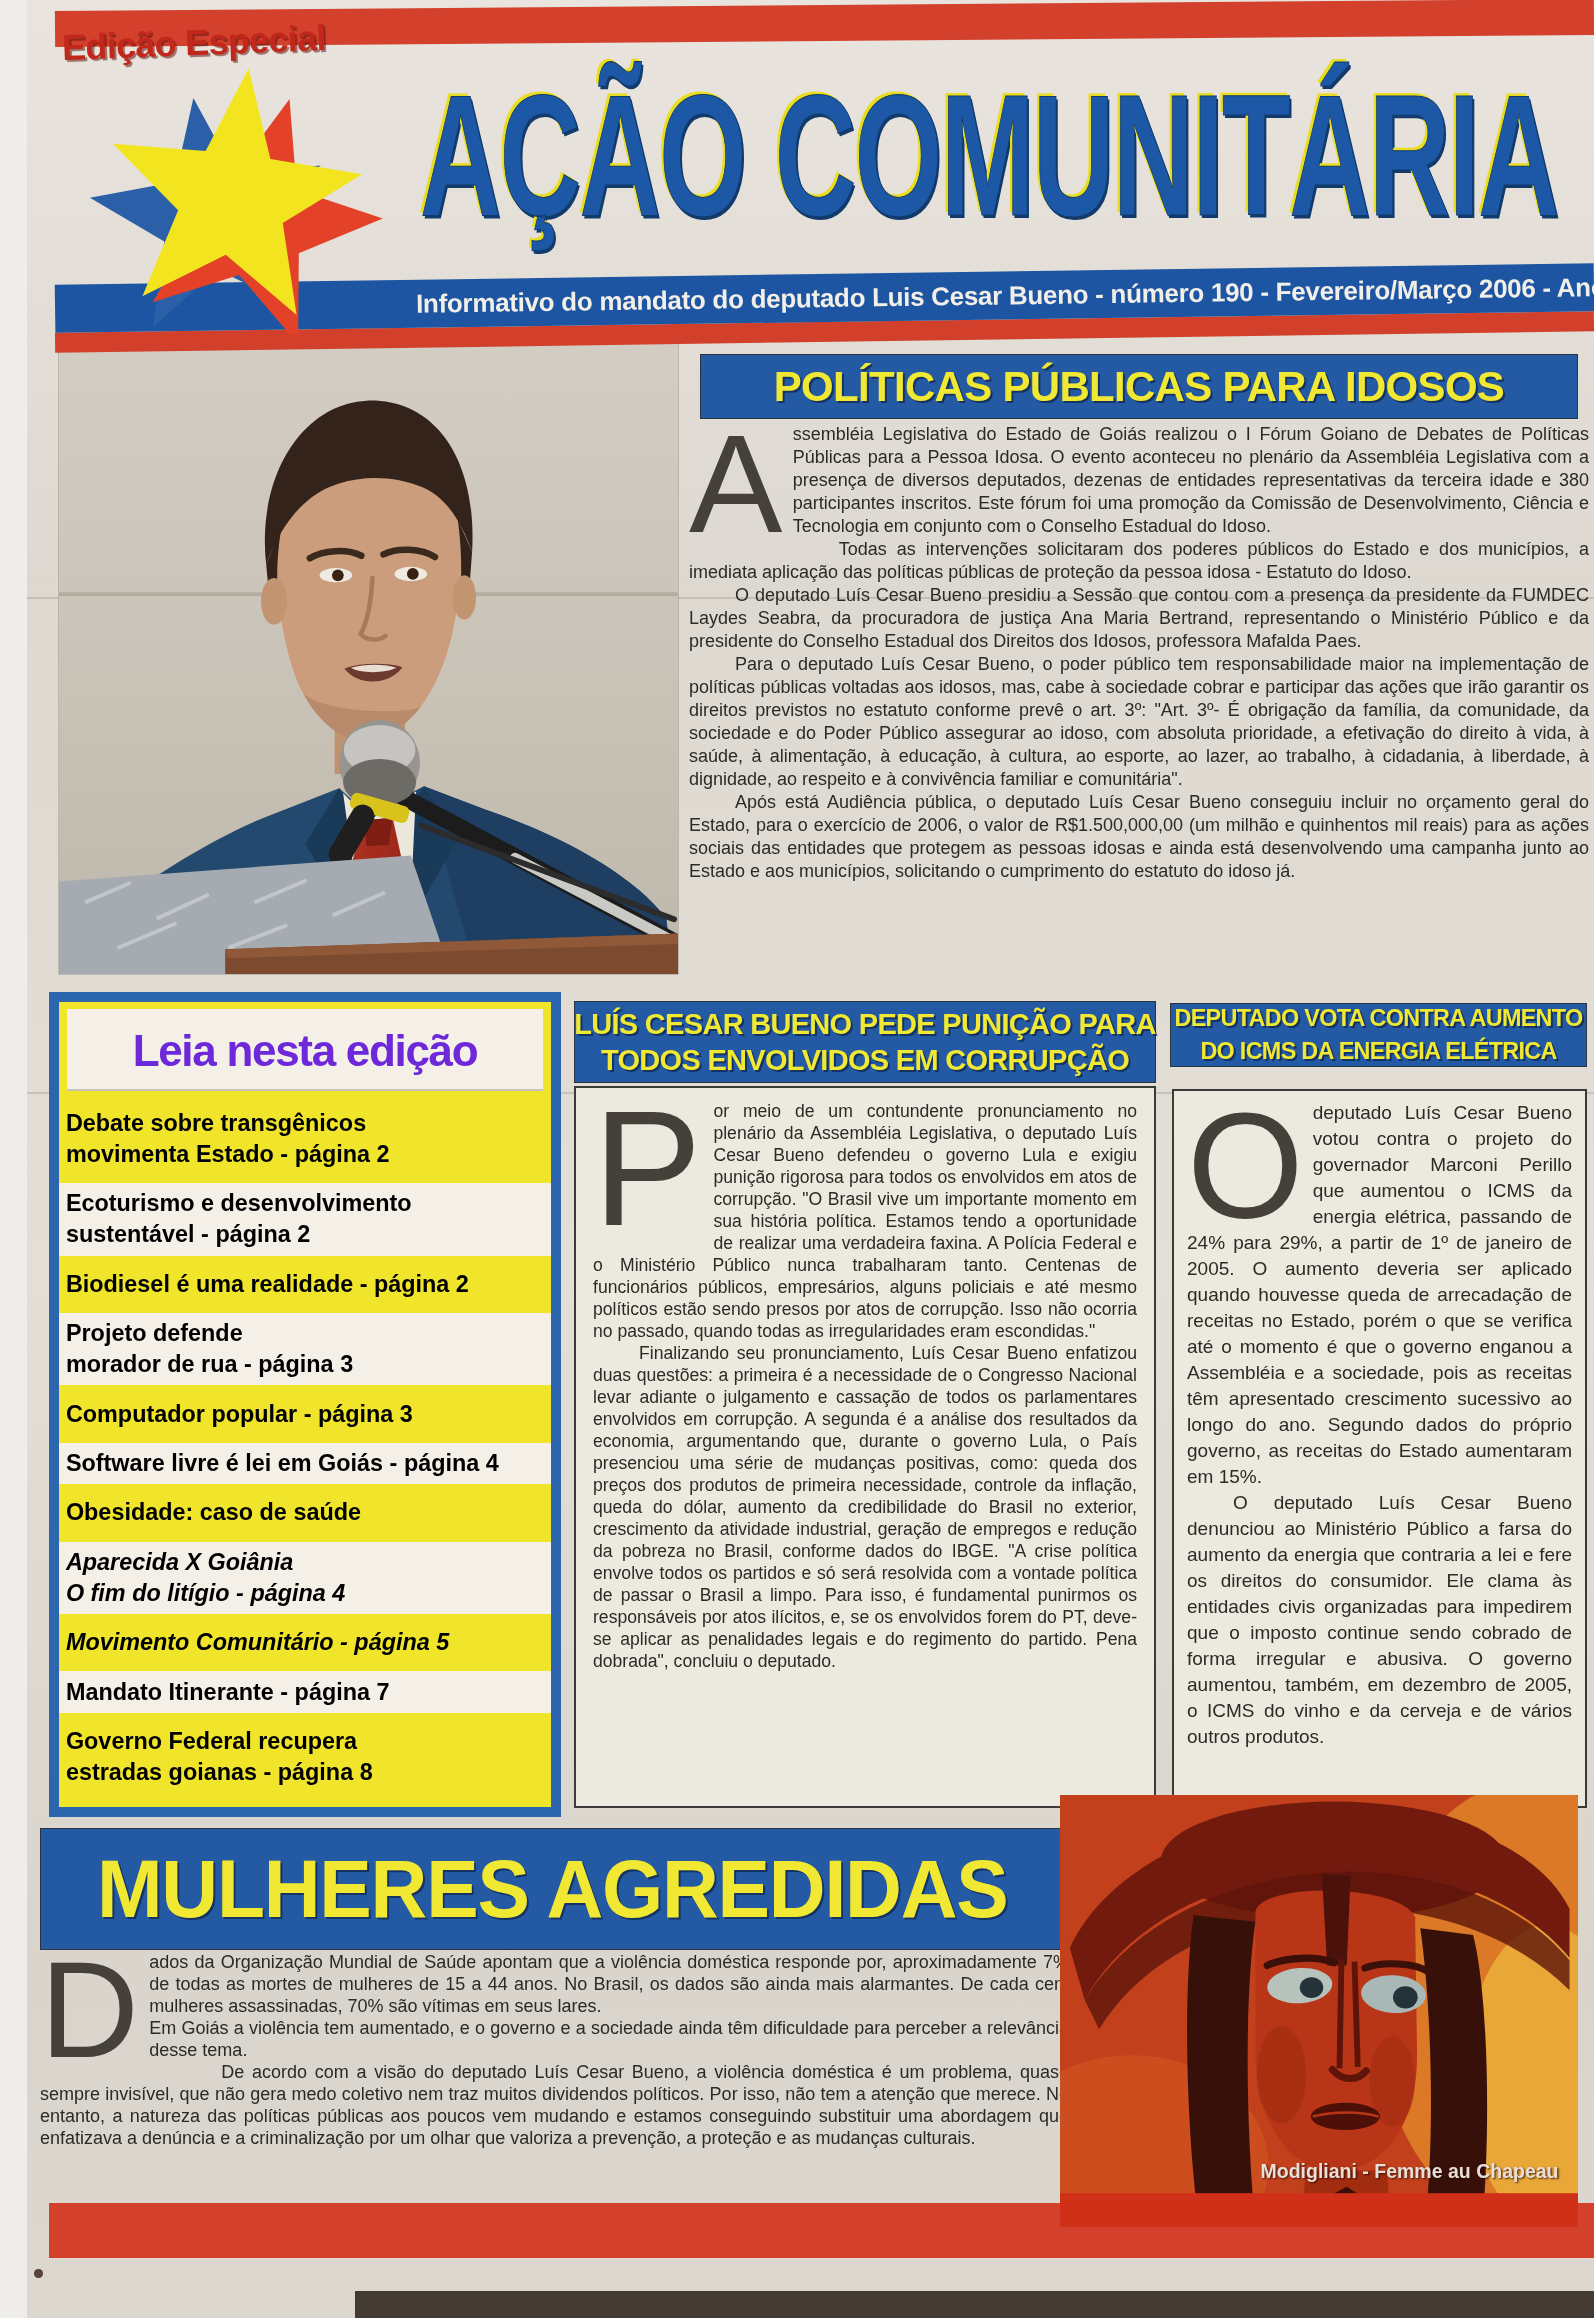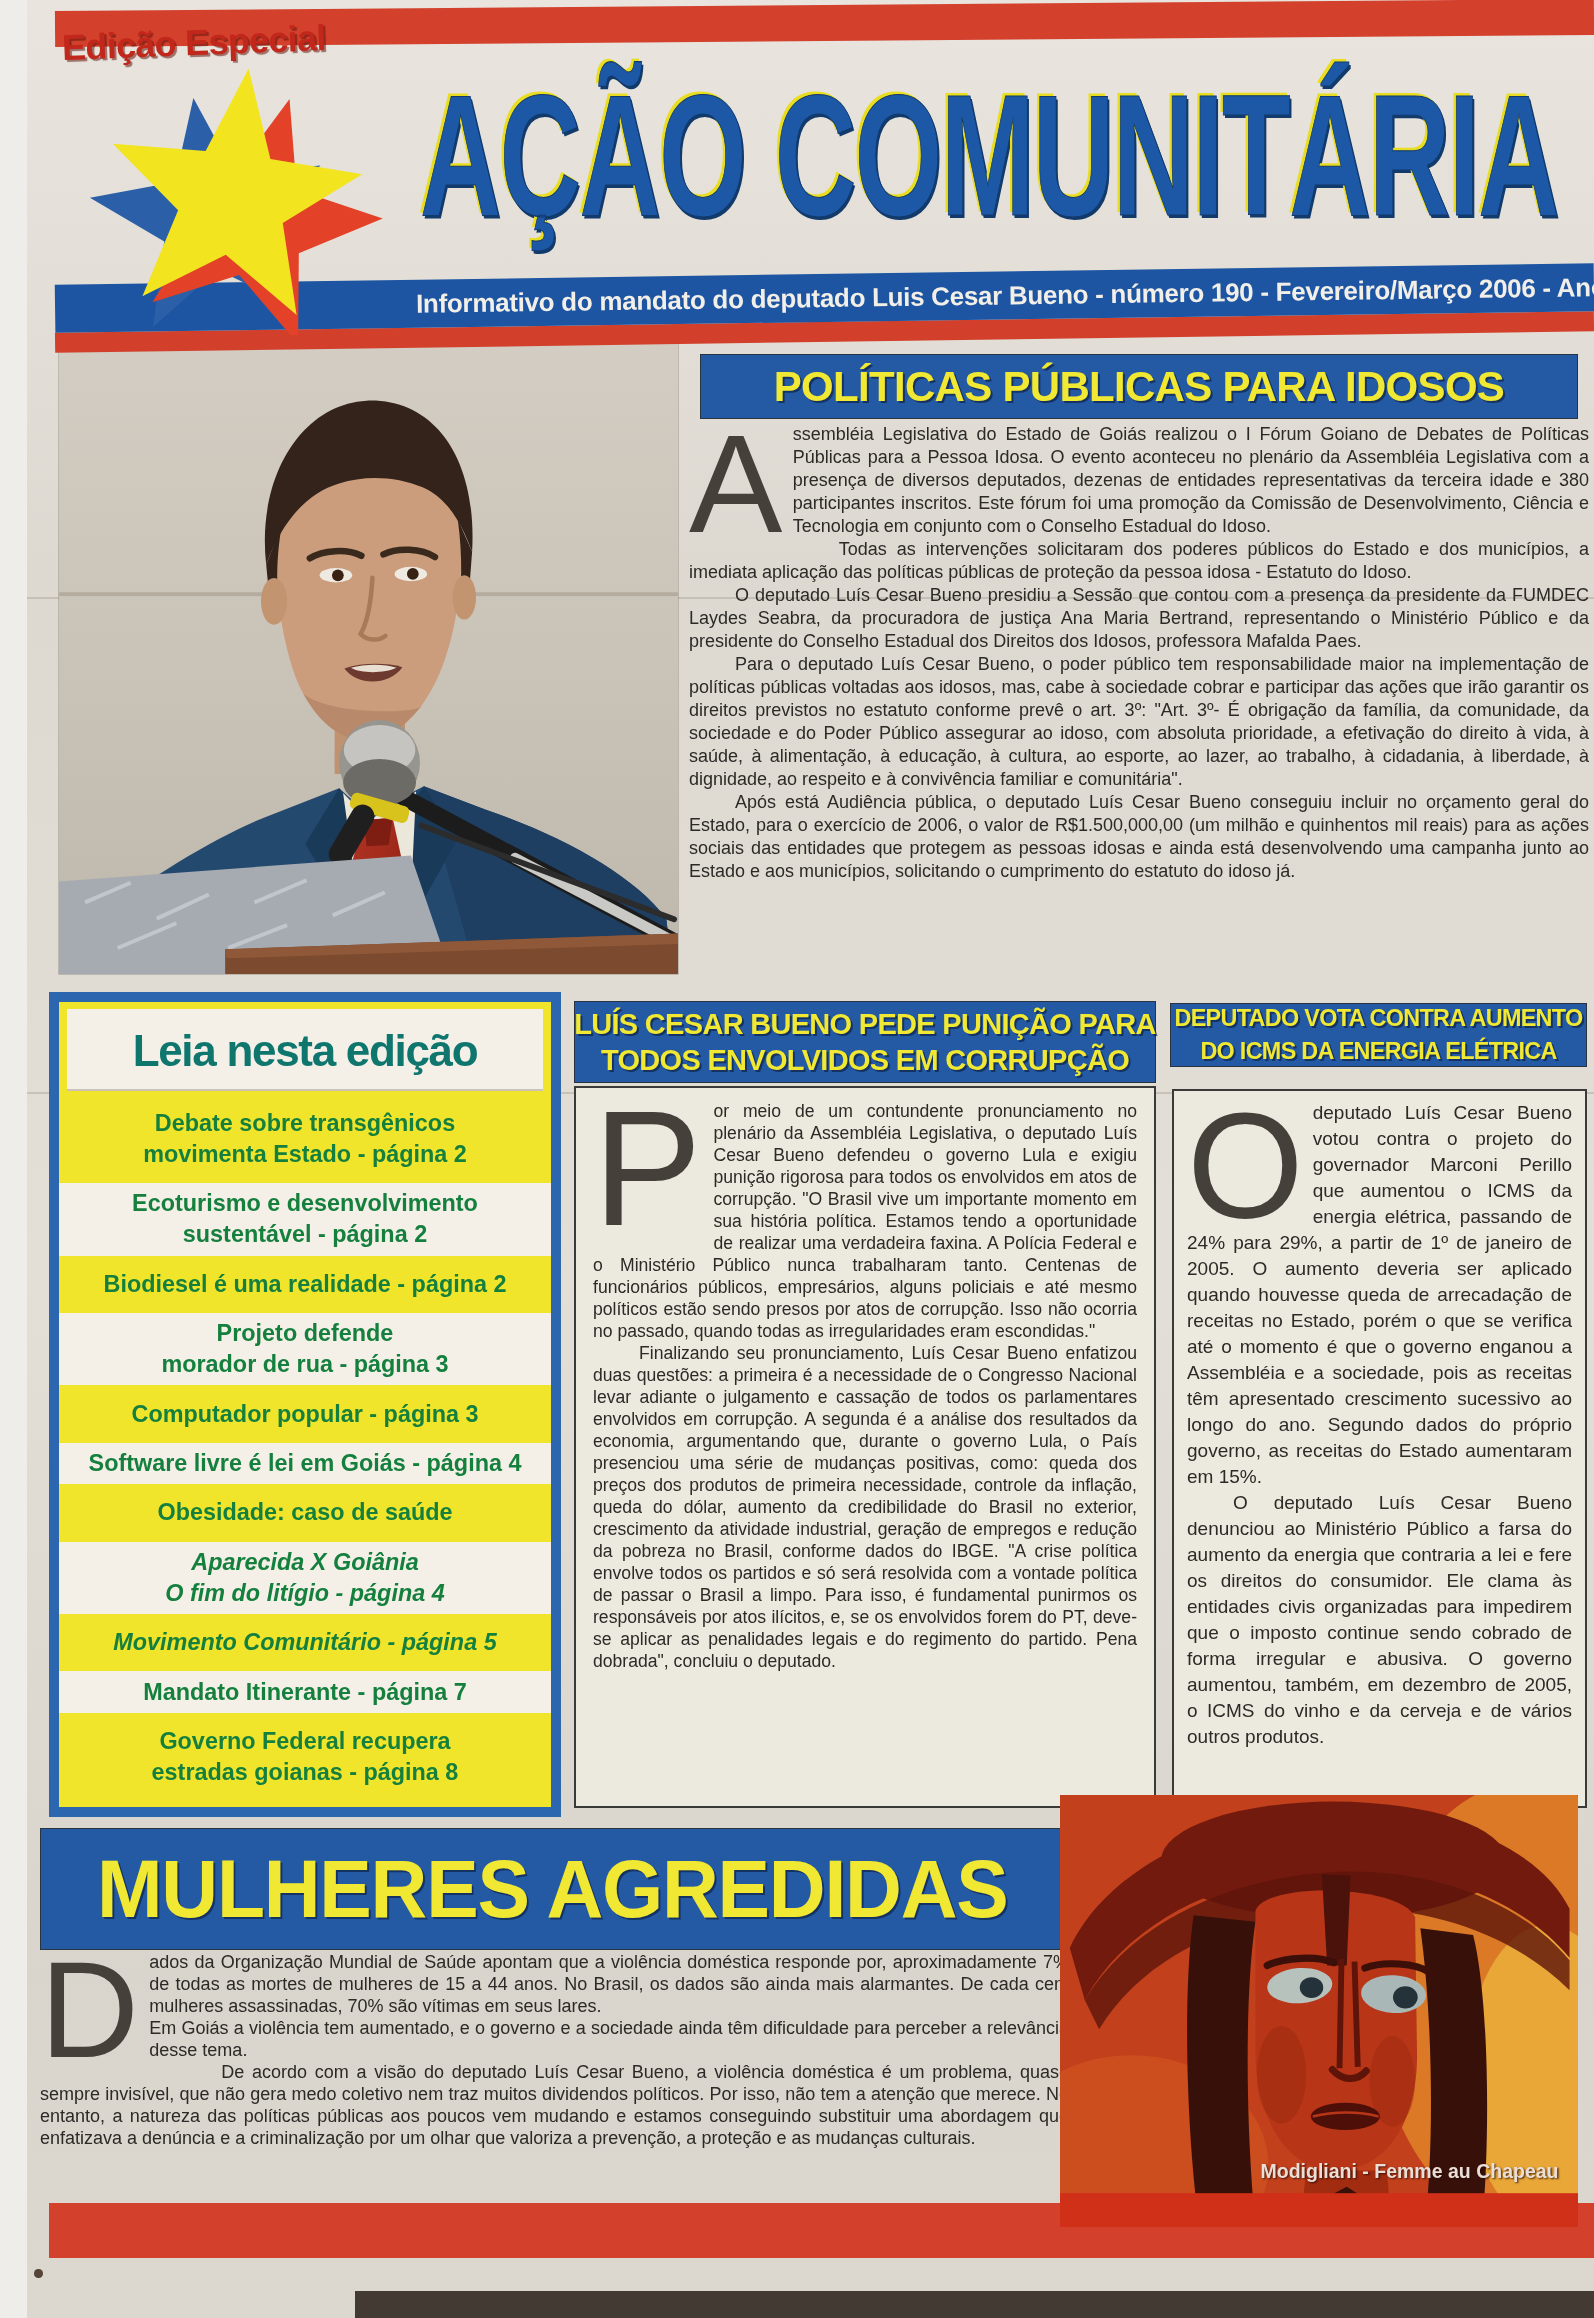--- a/index.html
+++ b/index.html
@@ -60,24 +60,24 @@
   .mul-text { position:absolute; left:40px; top:1951px; width:1029px; height:247px; overflow:hidden;
     font-size:18px; line-height:22px; }
   .mul-text .dropcap { font-size:137px; line-height:109px; margin:3.9px 10.4px 0 0; }
   .mul-text p.noindent { text-indent:0; }
   .mul-text p.bigindent { text-indent:72px; }
 
   
   .toc { position:absolute; left:49px; top:992px; width:512px; height:825px; background:#2b66ae;
     box-sizing:border-box; padding:10.4px; }
   .toc-inner { width:100%; height:100%; background:#f1e52c; display:flex; flex-direction:column; box-sizing:border-box; }
-  .toc-head { margin:6.5px 7.8px 0; background:#f4f0e8; color:#0f766e; font-weight:bold; font-size:44px;
+  .toc-head { margin:6.5px 7.8px 0; background:#f4f0e8; color:#6d28d9; font-weight:bold; font-size:44px;
     text-align:center; padding:17px 0 13px; letter-spacing:-1.3px; border-bottom:2px solid rgba(160,150,135,.5); }
   .toc-items { flex:1; display:flex; flex-direction:column; justify-content:space-evenly; padding:3.9px 0 5.2px; }
-  .toc-item { text-align:center; font-weight:bold; font-size:23.4px; line-height:31px; color:#15803d; padding:5.2px 6.5px; }
+  .toc-item { font-weight:bold; font-size:23.4px; line-height:31px; color:#000000; padding:5.2px 6.5px; }
   .toc-item.alt { background:#f4f0e8; }
   .toc-item.ital { font-style:italic; }
   .toc-item span { display:block; }
 
   
   .red-bottom-bar { position:absolute; left:49px; top:2203px; width:1546px; height:55px; background:#d3402c; z-index:1; }
   .painting { position:absolute; left:1060px; top:1795px; width:518px; height:432px; z-index:2; }
   .painting-caption { position:absolute; right:19.5px; top:365px; font-size:19.5px; font-weight:bold; color:#eadfd6;
     text-shadow:1.3px 1.3px 2px rgba(40,10,5,.8); z-index:3; }
   .page-dot { position:absolute; left:34px; top:2269px; width:8.5px; height:8.5px; border-radius:50%; background:#554438; }

